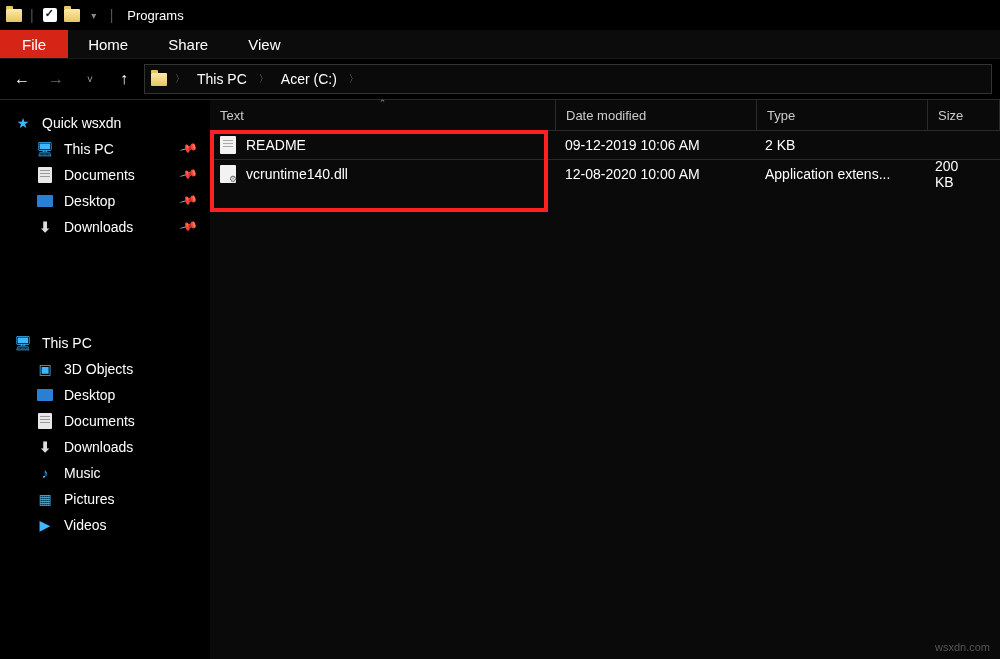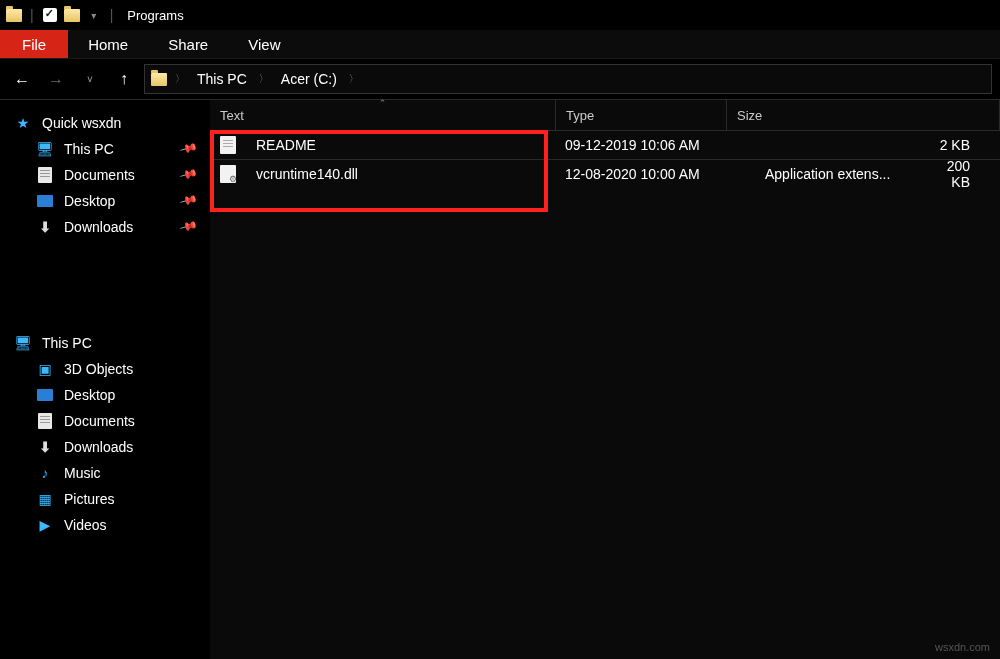--- a/index.html
+++ b/index.html
@@ -54,24 +54,24 @@
   .c-date{width:180px}
   .c-type{width:150px}
   .c-size{flex:1;justify-content:flex-start}
   .sort-ind{position:absolute;left:50%;top:-2px;transform:translateX(-50%);color:#888;font-size:9px}
   
   .rows{position:relative}
   .highlight-box{position:absolute;top:-1px;left:0;width:330px;height:74px;border:4px solid #ff2020;pointer-events:none;z-index:5}
   .row{display:flex;height:28px;align-items:center;font-size:14px}
   .row:nth-child(2){border-bottom:1px solid #2a2a2a}
   .cell{padding:0 10px}
-  .cell.name{width:325px;display:flex;align-items:center;gap:20px}
+  .cell.name{width:325px;display:flex;align-items:center;gap:10px}
   .cell.date{width:180px}
   .cell.type{width:150px;white-space:nowrap;overflow:hidden;text-overflow:ellipsis}
-  .cell.size{flex:1;text-align:right;padding-right:30px}
+  .cell.size{flex:1;text-align:left;padding-right:30px}
   .file-ico{width:16px;height:18px;background:#f2f2f2;border-radius:1px;position:relative;flex-shrink:0}
   .file-ico:before{content:"";position:absolute;top:4px;left:3px;right:3px;height:1px;background:#aaa;box-shadow:0 3px 0 #aaa,0 6px 0 #aaa}
   .dll-ico{width:16px;height:18px;background:#f2f2f2;border-radius:1px;position:relative;flex-shrink:0}
   .dll-ico:after{content:"⚙";position:absolute;font-size:9px;color:#666;bottom:-1px;right:-1px}
   
   .watermark{position:absolute;bottom:6px;right:10px;color:#555;font-size:11px}
 </style>
 </head>
 <body>
 
@@ -190,20 +190,21 @@
         </div>
       </div>
     </div>
 
     <div class="filepane">
       <div class="cols">
         <div class="col c-name">
           <span>Text</span>
           <span class="sort-ind">⌃</span>
         </div>
+        <div class="col c-date">Date modified</div>
         <div class="col c-type">Type</div>
         <div class="col c-size">Size</div>
       </div>
 
       <div class="rows">
         <div class="highlight-box"></div>
 
         <div class="row">
           <div class="cell name">
             <span class="file-ico"></span>

